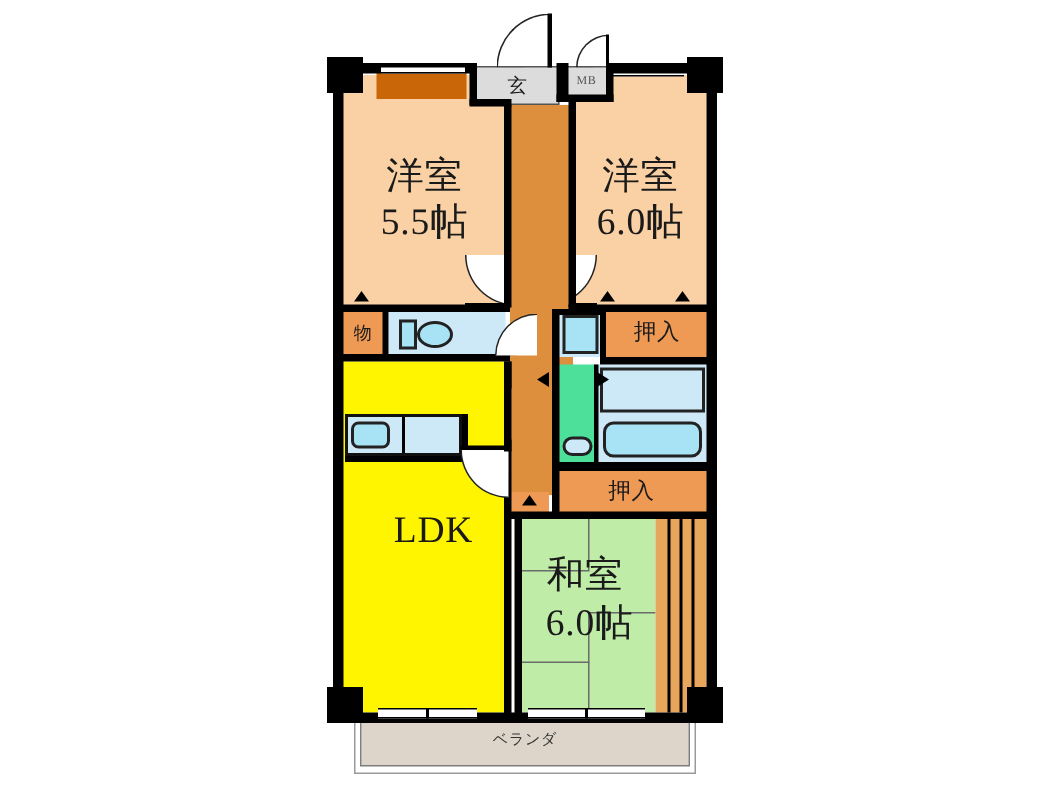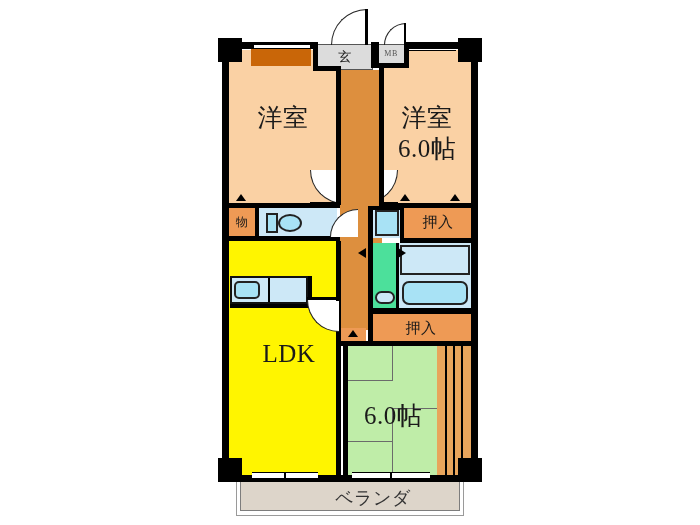--- a/index.html
+++ b/index.html
@@ -27,21 +27,21 @@
   .pillar {background:#000000;}
   .thinline{background:#000000;}
 
   
   .lbl{position:absolute;color:#1a1a1a;text-align:center;line-height:1.08;
        white-space:nowrap;letter-spacing:.5px;}
   .lbl-big{font-size:25px;font-weight:400;}
   .lbl-mid{font-size:15px;}
   .lbl-sm {font-size:11px;}
   .lbl-xs {font-size:8px;font-family:Liberation Serif, serif;color:#555;}
-  .lbl-ver{font-size:18px;color:#333;margin-left:23px;}
+  .lbl-ver{font-size:10px;color:#333;}
   .arc-out{position:absolute;border:1.6px solid #222;background:transparent;
            box-sizing:border-box;}
 
   .tri{position:absolute;width:0;height:0;border-left:5px solid transparent;
        border-right:5px solid transparent;border-bottom:7px solid #000;}
   .tri-r{position:absolute;width:0;height:0;border-top:5px solid transparent;
        border-bottom:5px solid transparent;border-left:8px solid #000;}
   .tri-l{position:absolute;width:0;height:0;border-top:5px solid transparent;
        border-bottom:5px solid transparent;border-right:8px solid #000;}
 
@@ -61,20 +61,21 @@
   <div class="abs" style="left:240px;top:481px;width:220px;height:30px;border:1px solid #7d7d7d;"></div>
   <div class="lbl lbl-ver" style="left:241px;top:489px;width:218px;">ベランダ</div>
 
   <div class="abs f-white" style="left:222px;top:42px;width:256px;height:440px;"></div>
 
   <div class="abs f-room" style="left:228px;top:50px;width:110px;height:155px;"></div>
 
   <div class="abs f-closet-d" style="left:251px;top:47px;width:60px;height:19px;"></div>
   <div class="abs thinline" style="left:251px;top:45px;width:60px;height:2px;"></div>
   <div class="lbl lbl-big" style="left:228px;top:104px;width:110px;">洋室</div>
+  <div class="lbl lbl-big" style="left:228px;top:135px;width:110px;">5.5帖</div>
 
   <div class="arc-out" style="left:310px;top:170px;width:34px;height:34px;border-radius:0 0 0 100%;border-top:none;border-right:none;background:#fff;"></div>
   <div class="abs thinline" style="left:310px;top:202px;width:34px;height:2.5px;"></div>
 
   <div class="abs f-room" style="left:383px;top:50px;width:88px;height:155px;"></div>
   <div class="lbl lbl-big" style="left:383px;top:104px;width:88px;">洋室</div>
   <div class="lbl lbl-big" style="left:383px;top:135px;width:88px;">6.0帖</div>
   <div class="arc-out" style="left:364px;top:170px;width:34px;height:34px;border-radius:0 0 100% 0;border-top:none;border-left:none;background:#fff;"></div>
   <div class="abs thinline" style="left:364px;top:202px;width:34px;height:2.5px;"></div>
 
@@ -131,20 +132,21 @@
   <div class="abs f-black" style="left:230px;top:304px;width:82px;height:4px;"></div>
   <div class="abs f-black" style="left:308px;top:276px;width:4px;height:32px;"></div>
 
   <div class="abs f-wa" style="left:347px;top:346px;width:90px;height:129px;"></div>
 
   <div class="rline" style="left:347px;top:380px;width:46px;height:1.4px;"></div>
   <div class="rline" style="left:347px;top:441px;width:46px;height:1.4px;"></div>
   <div class="rline" style="left:392px;top:346px;width:1.4px;height:34px;"></div>
   <div class="rline" style="left:392px;top:408px;width:1.4px;height:67px;"></div>
   <div class="rline" style="left:392px;top:408px;width:45px;height:1.4px;"></div>
+  <div class="lbl lbl-big" style="left:345px;top:370px;width:90px;">和室</div>
   <div class="lbl lbl-big" style="left:345px;top:402px;width:96px;">6.0帖</div>
 
   <div class="abs f-wood" style="left:437px;top:346px;width:34px;height:129px;"></div>
   <div class="vline" style="left:445px;top:346px;width:1.6px;height:129px;"></div>
   <div class="vline" style="left:453px;top:346px;width:1.6px;height:129px;"></div>
   <div class="vline" style="left:461px;top:346px;width:1.6px;height:129px;"></div>
   <div class="abs" style="left:437px;top:343px;width:34px;height:3px;background:#fff;border-top:1.5px solid #000;"></div>
 
   <div class="wall abs" style="left:222px;top:42px;width:7px;height:440px;"></div>
   <div class="wall abs" style="left:471px;top:42px;width:7px;height:440px;"></div>

